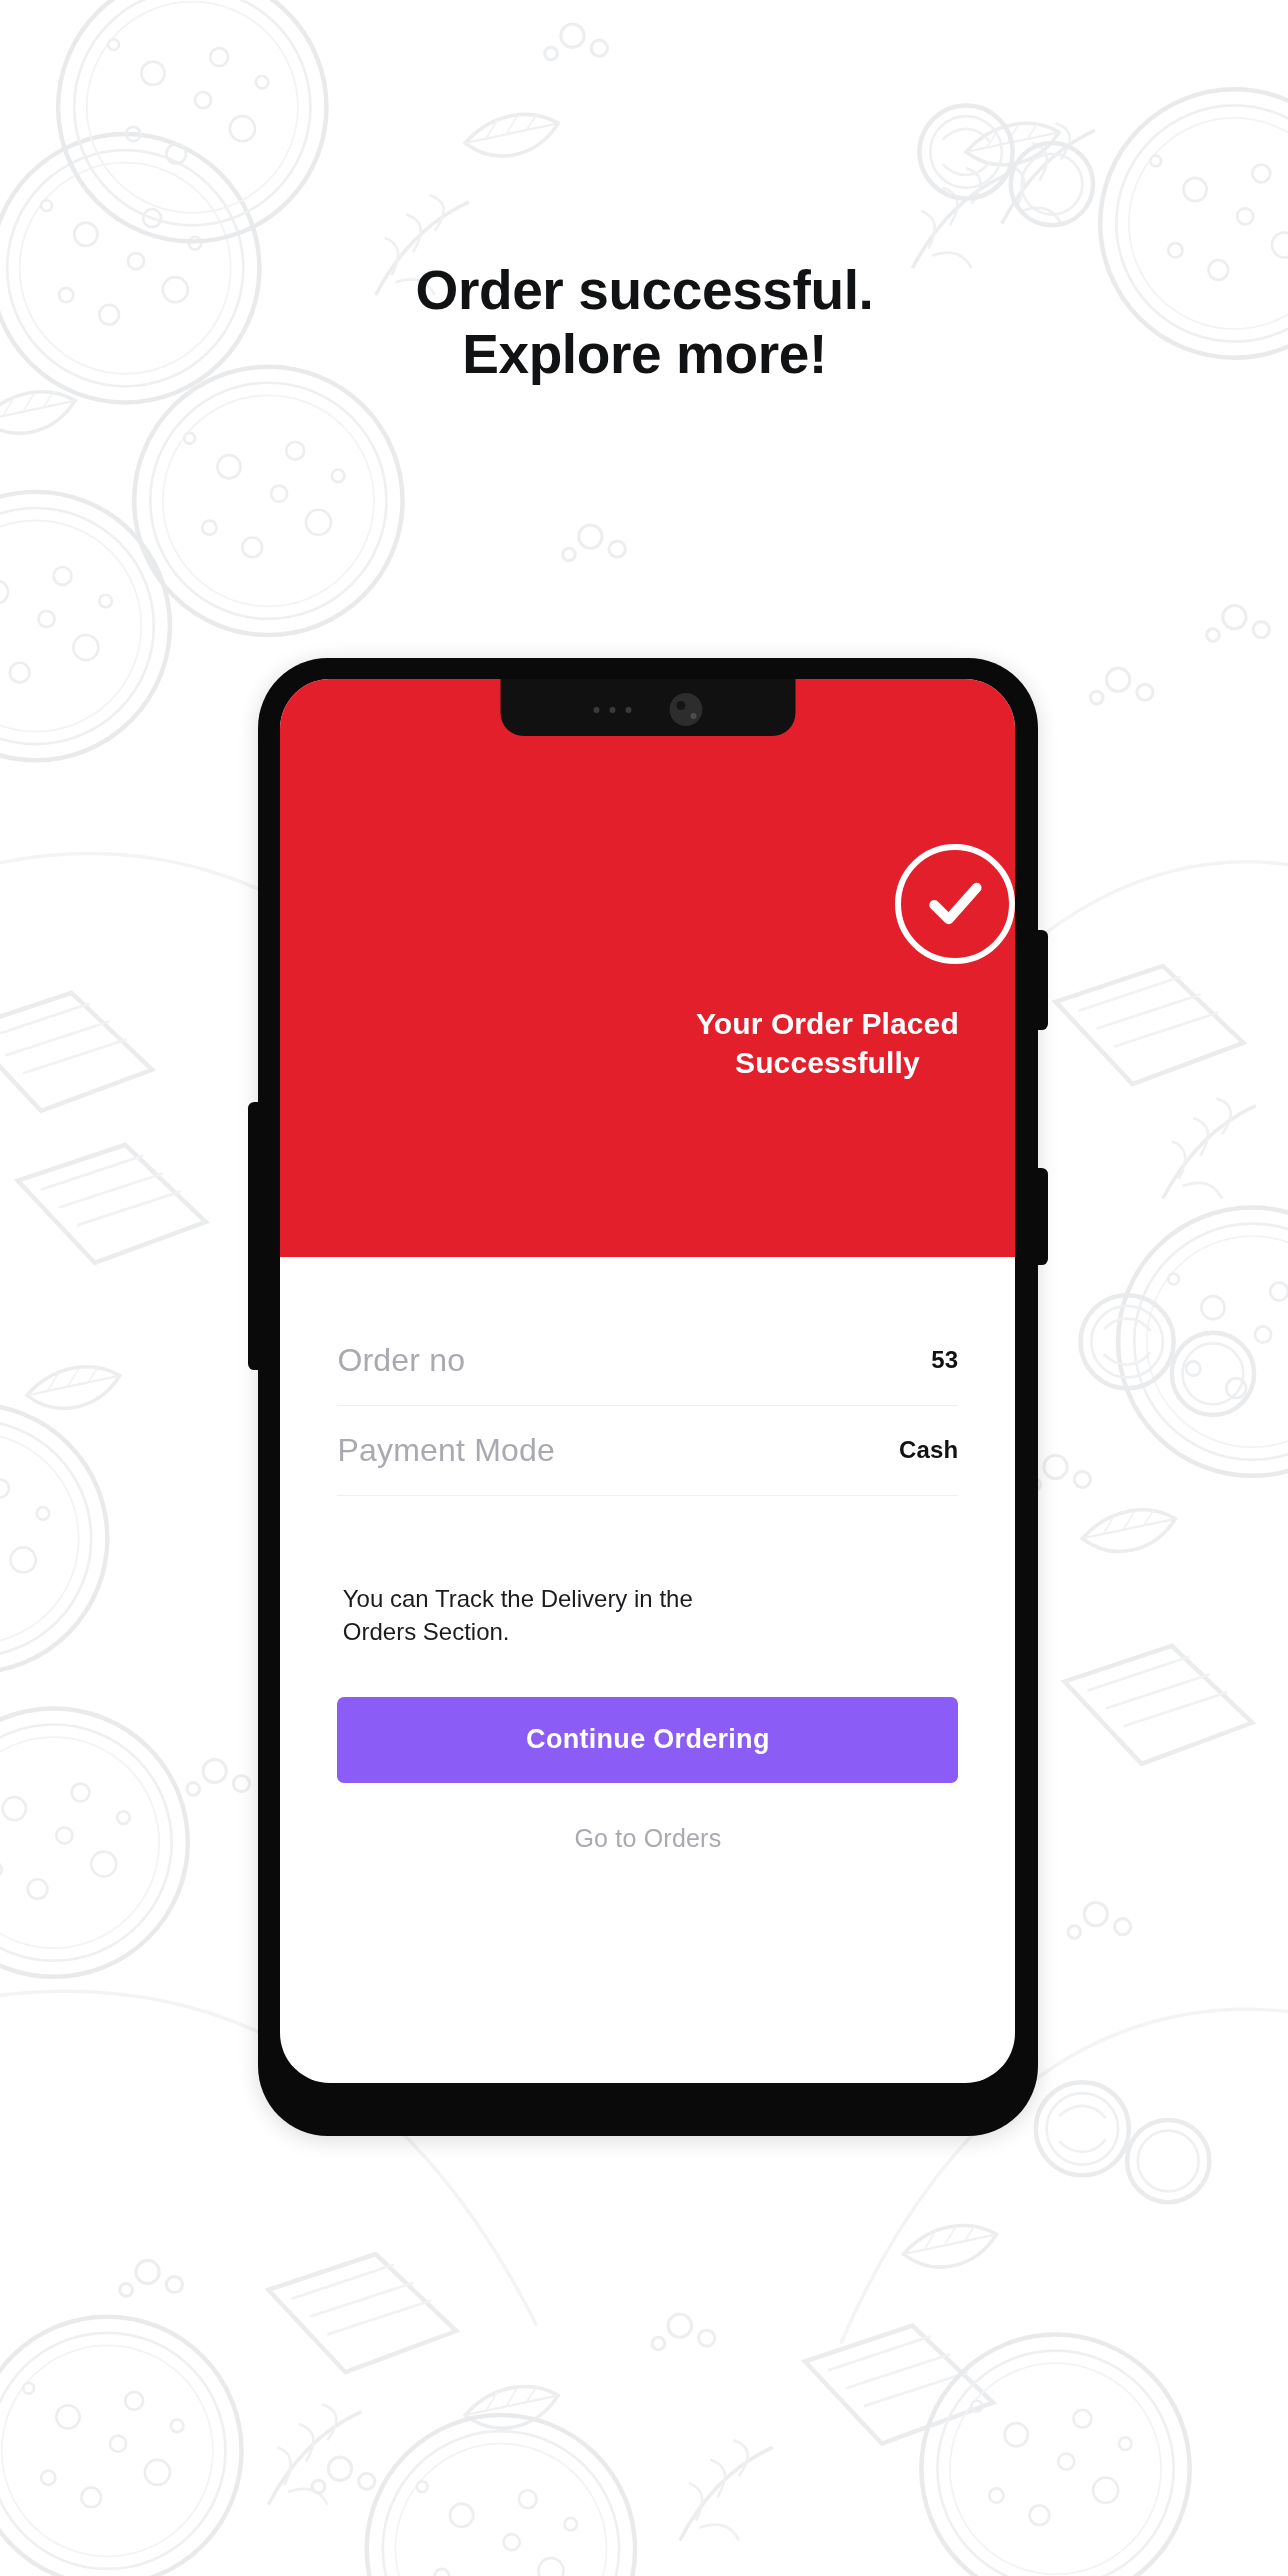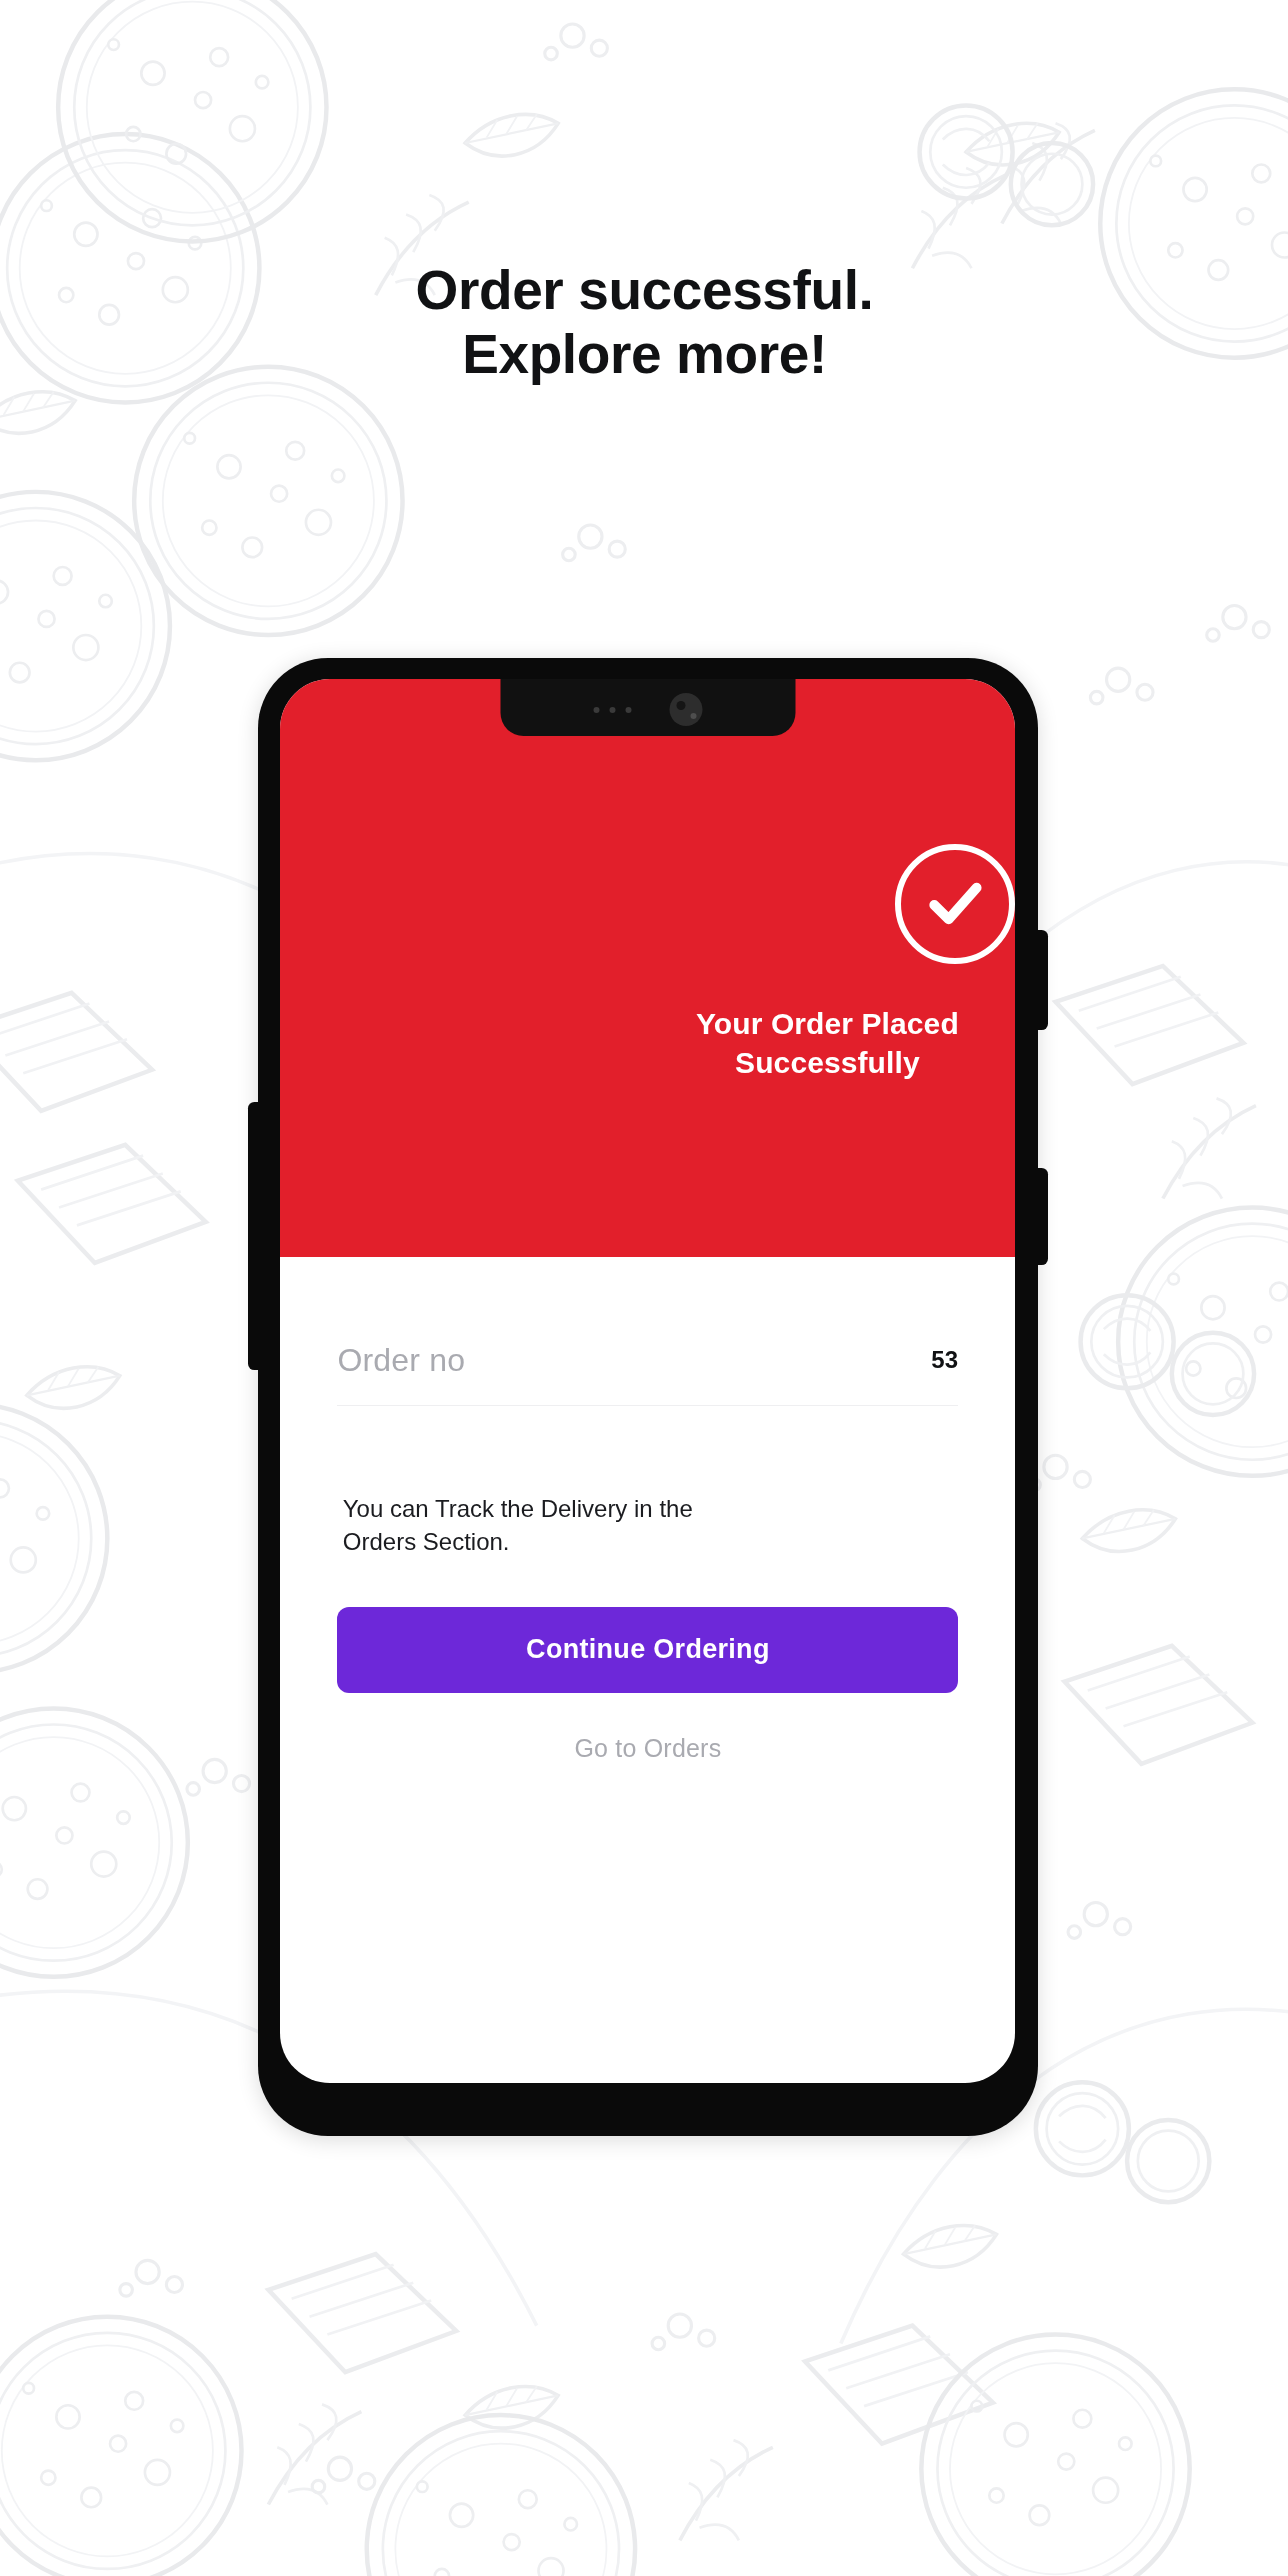--- a/index.html
+++ b/index.html
@@ -240,23 +240,23 @@
     font-weight: 400;
     padding: 0 5.4px;
   }
 
   
   .cta {
     display: block;
     margin-top: 48px;
     width: 100%;
     height: 86px;
-    background: #6d28d9;
+    background: #8b5cf6;
     border: none;
-    border-radius: 12px;
+    border-radius: 7px;
     color: #ffffff;
     font-family: "Liberation Sans", sans-serif;
     font-size: 27px;
     font-weight: 700;
     letter-spacing: 0.3px;
     cursor: pointer;
   }
   .secondary-link {
     display: block;
     margin-top: 41px;
@@ -411,20 +411,24 @@
       </div>
     </div>
 
     <div class="details">
 
       <div class="detail-row">
         <span class="detail-label">Order no</span>
         <span class="detail-value">53</span>
       </div>
 
+      <div class="detail-row">
+        <span class="detail-label">Payment Mode</span>
+        <span class="detail-value">Cash</span>
+      </div>
 
 
       <p class="track-note">
         <span>You can Track the Delivery in the</span><br>
         <span>Orders Section.</span>
       </p>
 
       <button class="cta">Continue Ordering</button>
 
       <a class="secondary-link">Go to Orders</a>

